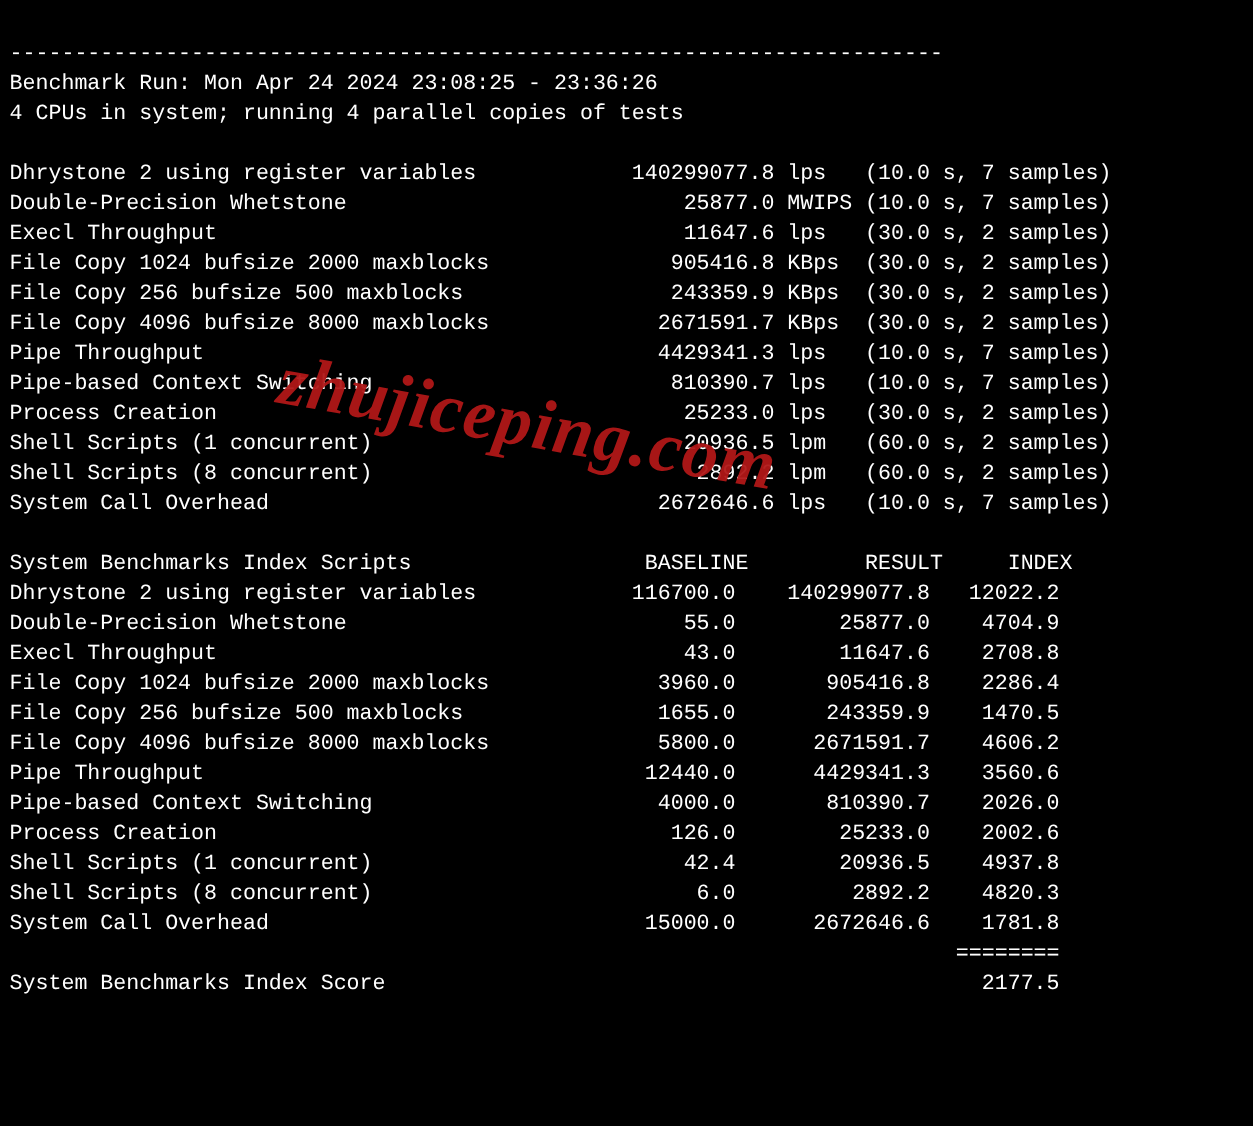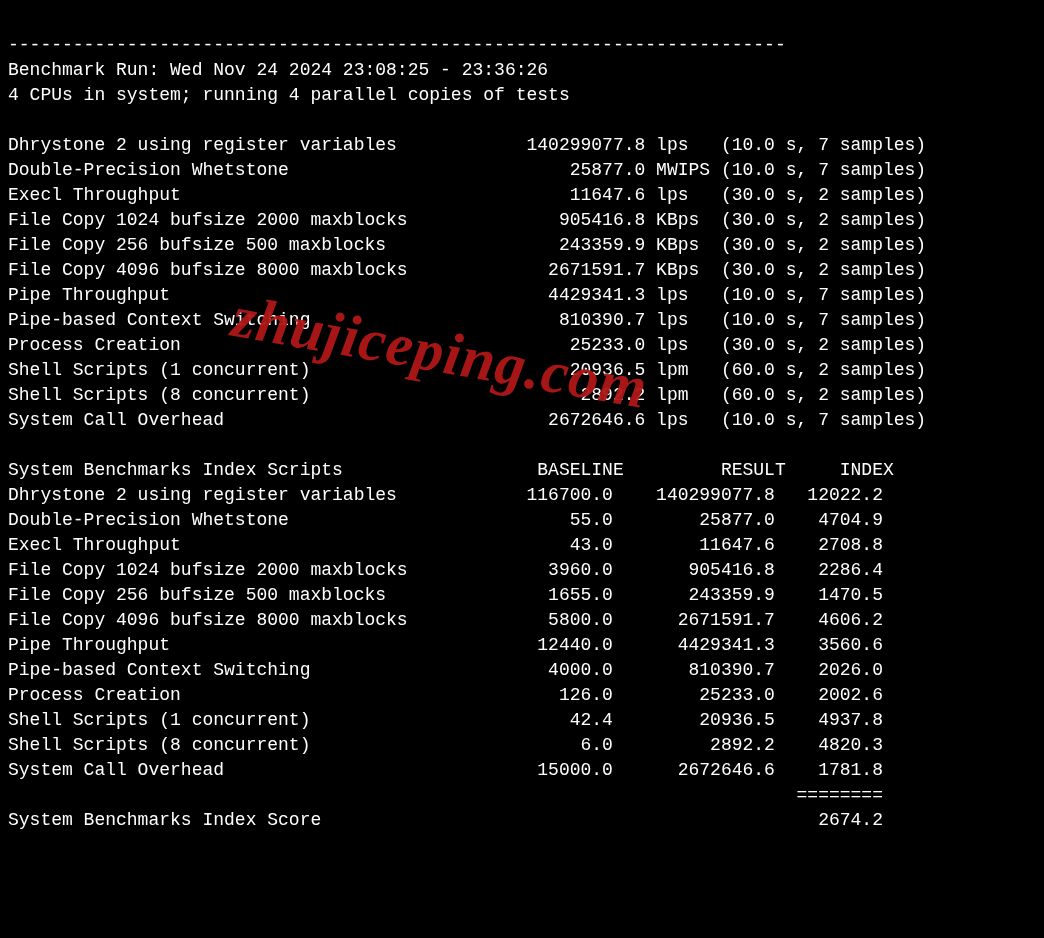--- a/index.html
+++ b/index.html
@@ -32,21 +32,21 @@
     pointer-events: none;
     letter-spacing: 1px;
     font-family: Georgia, serif;
   }
 </style>
 </head>
 <body>
 
 <div class="terminal">
 <span>------------------------------------------------------------------------</span>
-<span>Benchmark Run: Wed Nov 24 2024 23:08:25 - 23:36:26</span>
+<span>Benchmark Run: Mon Apr 24 2024 23:08:25 - 23:36:26</span>
 <span>4 CPUs in system; running 4 parallel copies of tests</span>
 
 <span id="tests-block">Dhrystone 2 using register variables            140299077.8 lps   (10.0 s, 7 samples)
 Double-Precision Whetstone                          25877.0 MWIPS (10.0 s, 7 samples)
 Execl Throughput                                    11647.6 lps   (30.0 s, 2 samples)
 File Copy 1024 bufsize 2000 maxblocks              905416.8 KBps  (30.0 s, 2 samples)
 File Copy 256 bufsize 500 maxblocks                243359.9 KBps  (30.0 s, 2 samples)
 File Copy 4096 bufsize 8000 maxblocks             2671591.7 KBps  (30.0 s, 2 samples)
 Pipe Throughput                                   4429341.3 lps   (10.0 s, 7 samples)
 Pipe-based Context Switching                       810390.7 lps   (10.0 s, 7 samples)
@@ -62,15 +62,15 @@
 File Copy 1024 bufsize 2000 maxblocks             3960.0       905416.8    2286.4
 File Copy 256 bufsize 500 maxblocks               1655.0       243359.9    1470.5
 File Copy 4096 bufsize 8000 maxblocks             5800.0      2671591.7    4606.2
 Pipe Throughput                                  12440.0      4429341.3    3560.6
 Pipe-based Context Switching                      4000.0       810390.7    2026.0
 Process Creation                                   126.0        25233.0    2002.6
 Shell Scripts (1 concurrent)                        42.4        20936.5    4937.8
 Shell Scripts (8 concurrent)                         6.0         2892.2    4820.3
 System Call Overhead                             15000.0      2672646.6    1781.8</span>
 <span id="index-rule">                                                                         ========</span>
-<span id="score-line">System Benchmarks Index Score                                              2674.2</span>
+<span id="score-line">System Benchmarks Index Score                                              2177.5</span>
 <div class="watermark">zhujiceping.com</div>
 </div>
 
 </body></html>

